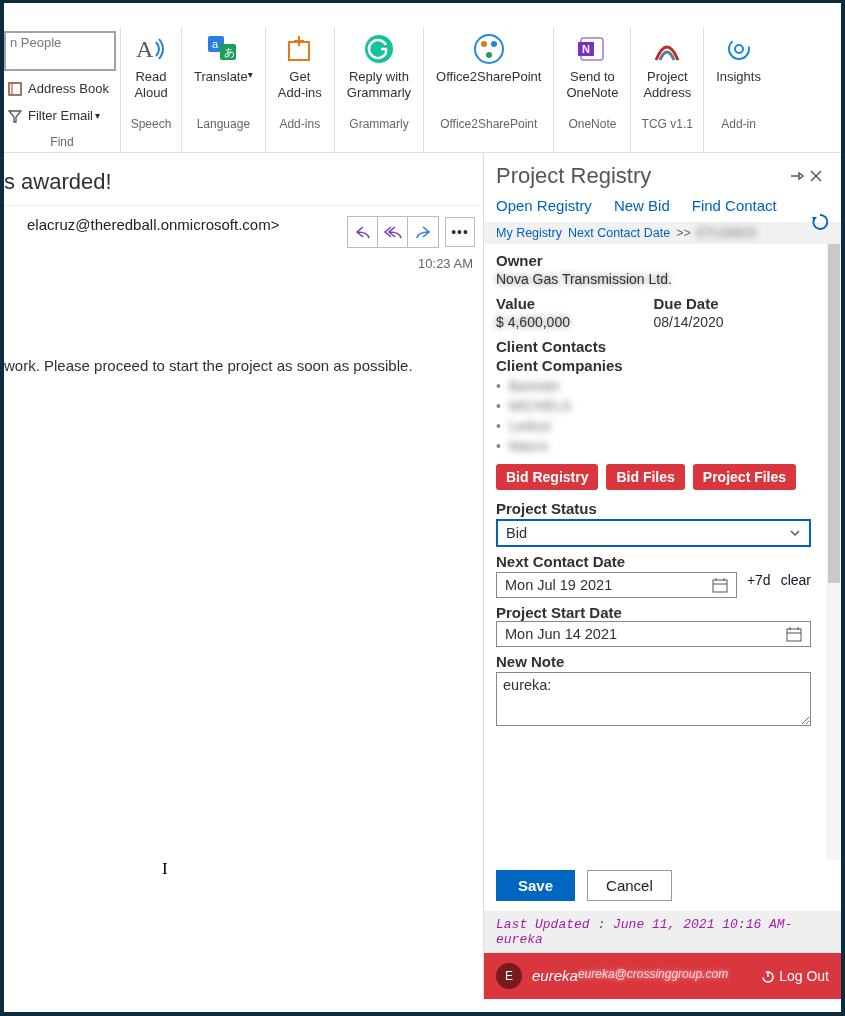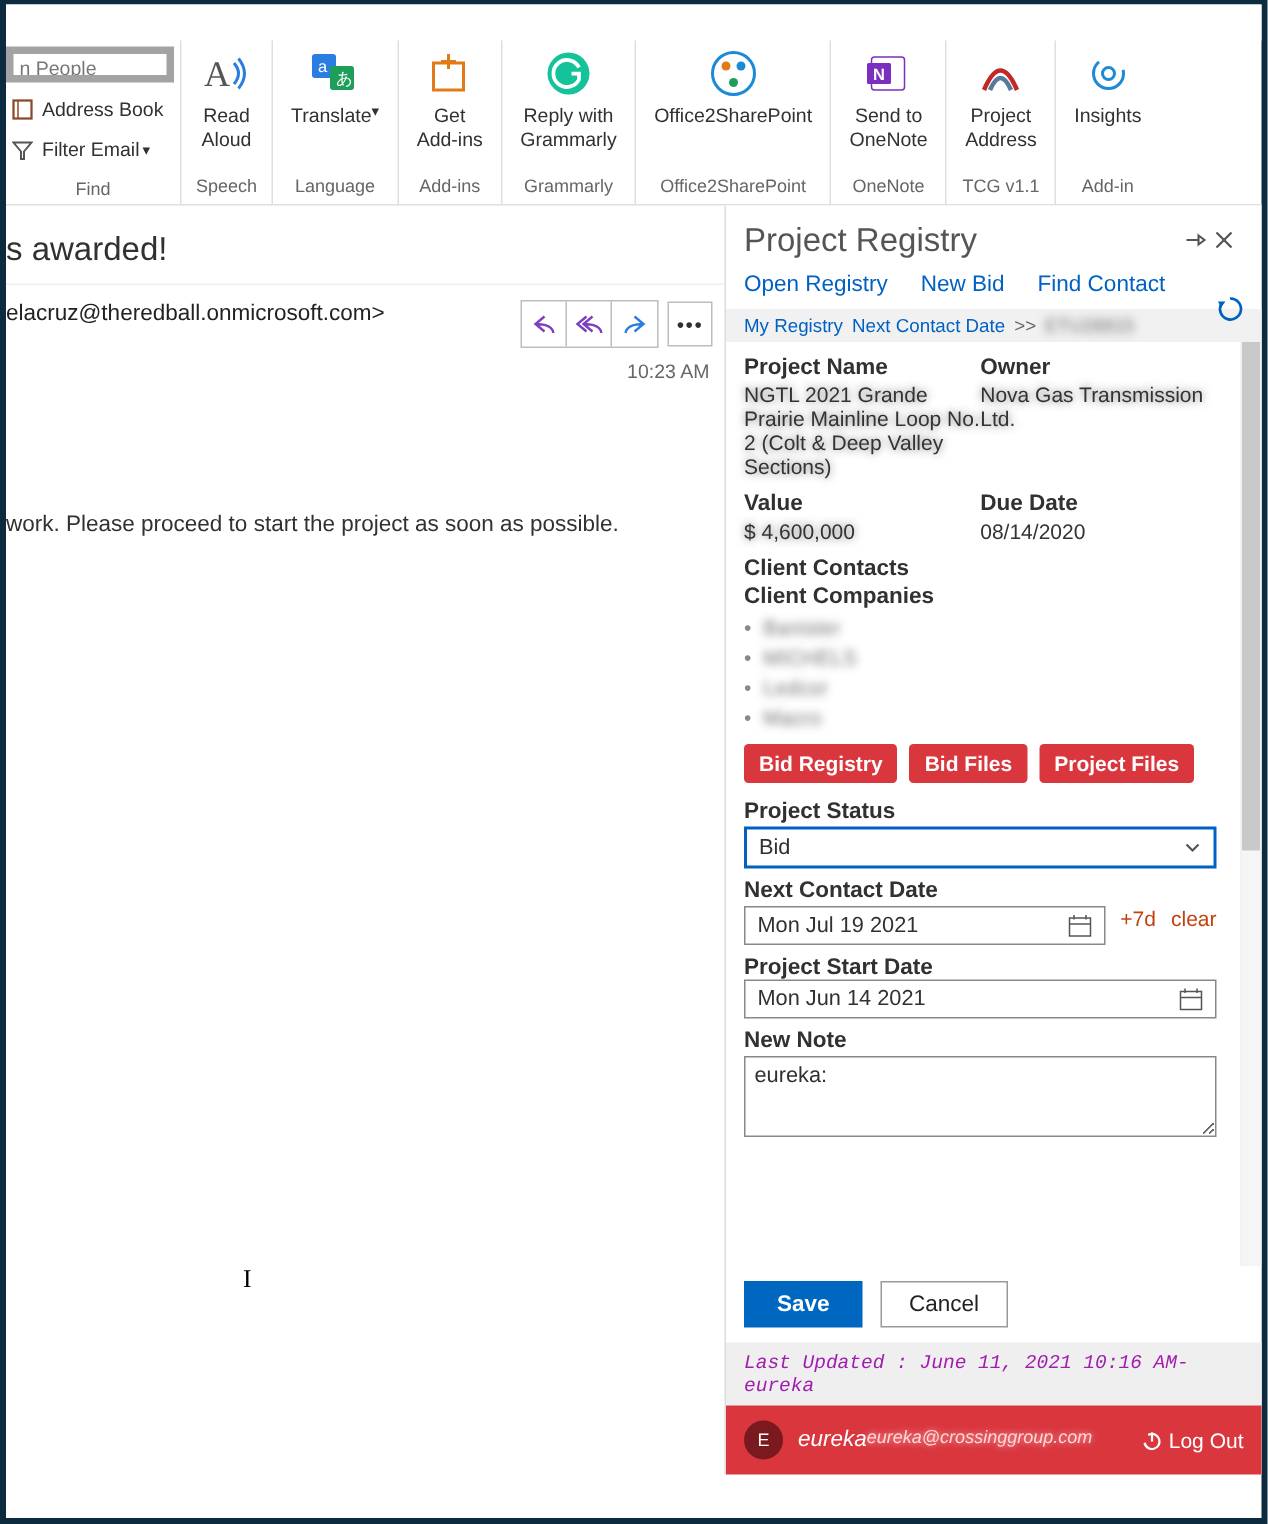--- a/index.html
+++ b/index.html
@@ -28,24 +28,24 @@
     display:flex;
     border-bottom:1px solid #e1dfdd;
   }
   .ribbon-left {
     width:117px;
     display:flex;
     flex-direction:column;
     border-right:1px solid #e1dfdd;
   }
   .search-box {
-    border:5px solid #a3a3a3;
+    border:2px solid #a3a3a3;
     margin:4px 4px 4px 0;
     padding:2px 4px;
-    height:24px;
+    height:40px;
     font-size:13px;
     overflow:hidden;
     white-space:nowrap;
   }
   .addr-row {
     display:flex; align-items:center;
     padding:6px 2px;
     font-size:13px;
   }
   .addr-row .ic { width:18px; display:inline-flex; justify-content:center; margin-right:4px;}
@@ -90,21 +90,21 @@
   .subject {
     font-size:22px;
     padding:16px 8px 10px 0;
     border-bottom:1px solid #eee;
   }
   .from-row {
     display:flex;
     align-items:flex-start;
     padding:10px 8px 4px 0;
   }
-  .from-text { font-size:15px; color:#222; }
+  .from-text { font-size:15px; color:#222;margin-left:23px; }
   .reply-block {
     margin-left:auto;
     display:flex;
     align-items:center;
     gap:0;
   }
   .reply-box {
     display:flex;
     border:1px solid #bcbcbc;
   }
@@ -228,21 +228,21 @@
   .select-box .chev{ margin-left:auto; }
   .date-row{ display:flex; gap:10px; margin-top:2px;}
   .date-box{
     flex:1;
     border:1px solid #888;
     display:flex; align-items:center;
     padding:4px 8px;
     font-size:14.5px;
   }
   .date-box .cal{ margin-left:auto; color:#555;}
-  .plain-link{ color:#c2410c; font-size:14px;}
+  .plain-link{ color:#0f172a; font-size:14px;}
   .textarea{
     border:1px solid #888;
     min-height:54px;
     padding:4px 6px;
     font-size:14.5px;
     margin-top:2px;
     position:relative;
     resize: both;
     overflow:auto;
   }
@@ -509,24 +509,20 @@
       </div>
 
       <div class="pane-scroll">
         <div class="scrollbar-fake">
             <div class="scrollbar-thumb"></div>
           </div>
 
         <div style="padding-right:18px">
         <div class="two-col">
           <div class="col">
-            <div class="lbl">Project Name</div>
-            <div class="val blur" style="max-width:160px">NGTL 2021 Grande Prairie Mainline Loop No. 2 (Colt &amp; Deep Valley Sections)</div>
-          </div>
-          <div class="col">
             <div class="lbl">Owner</div>
             <div class="val blur">Nova Gas Transmission Ltd.</div>
           </div>
         </div>
 
         <div class="two-col">
           <div class="col">
             <div class="lbl">Value</div>
             <div class="val blur">$ 4,600,000</div>
           </div>

